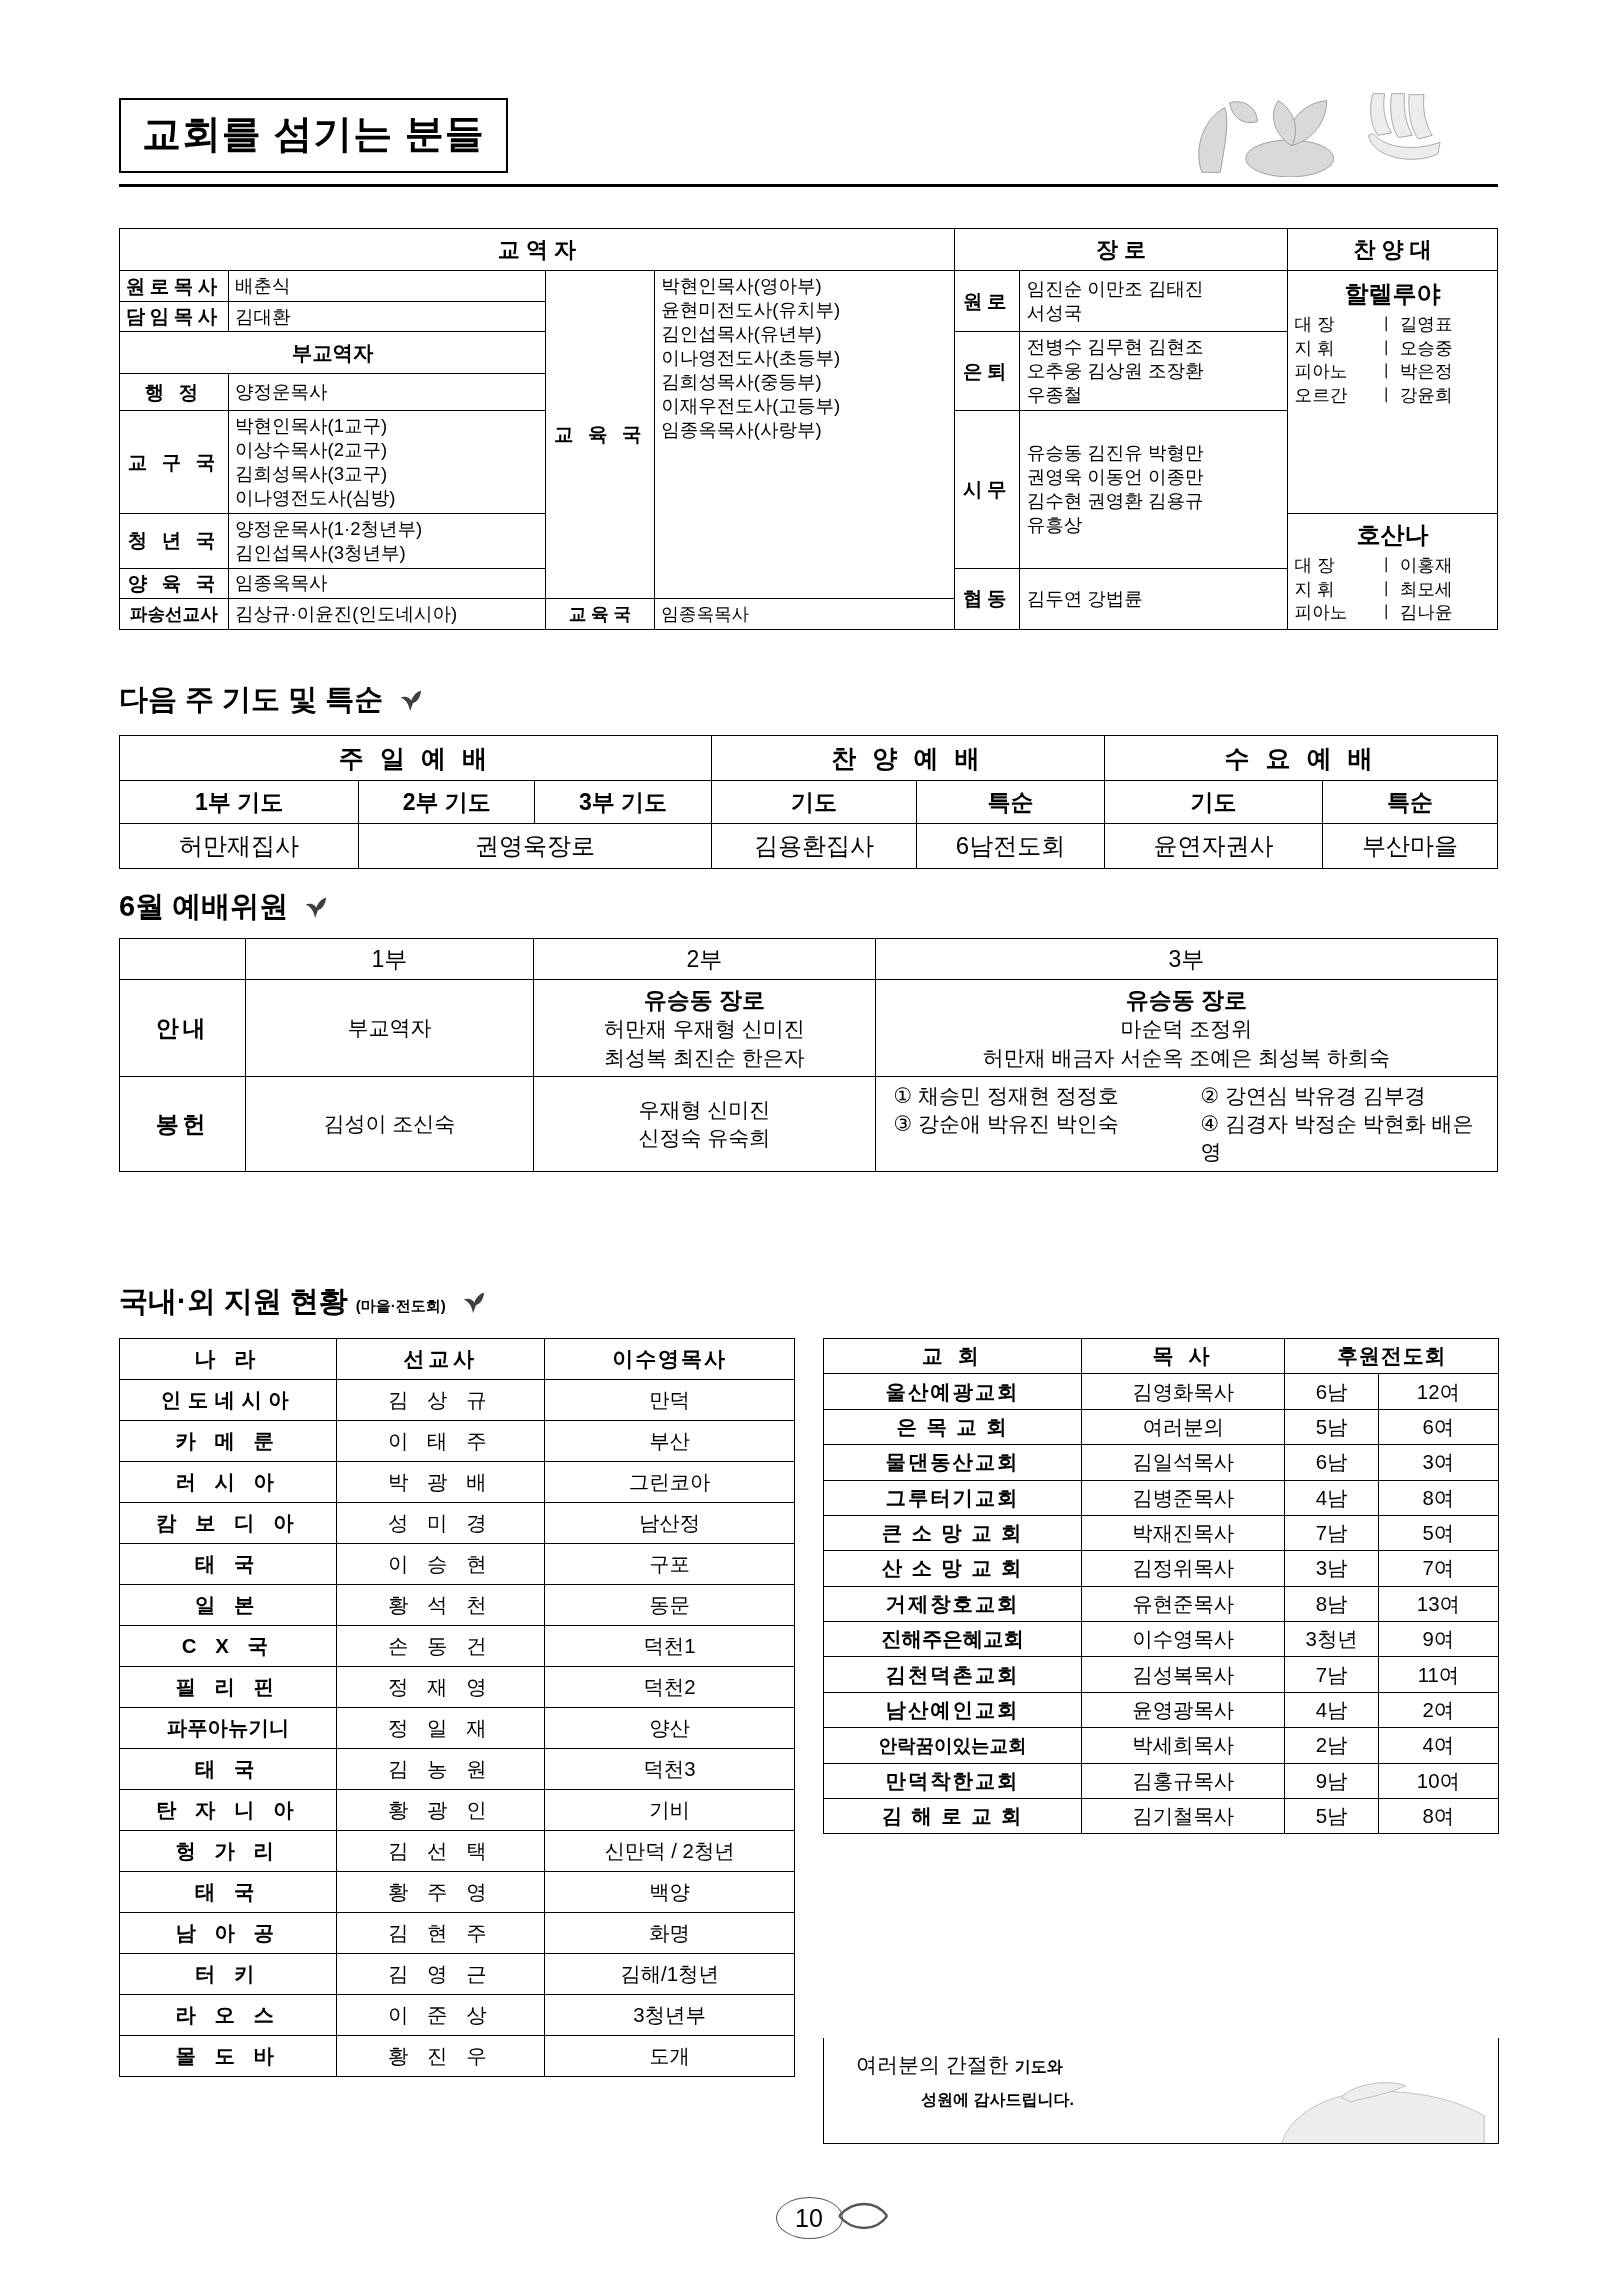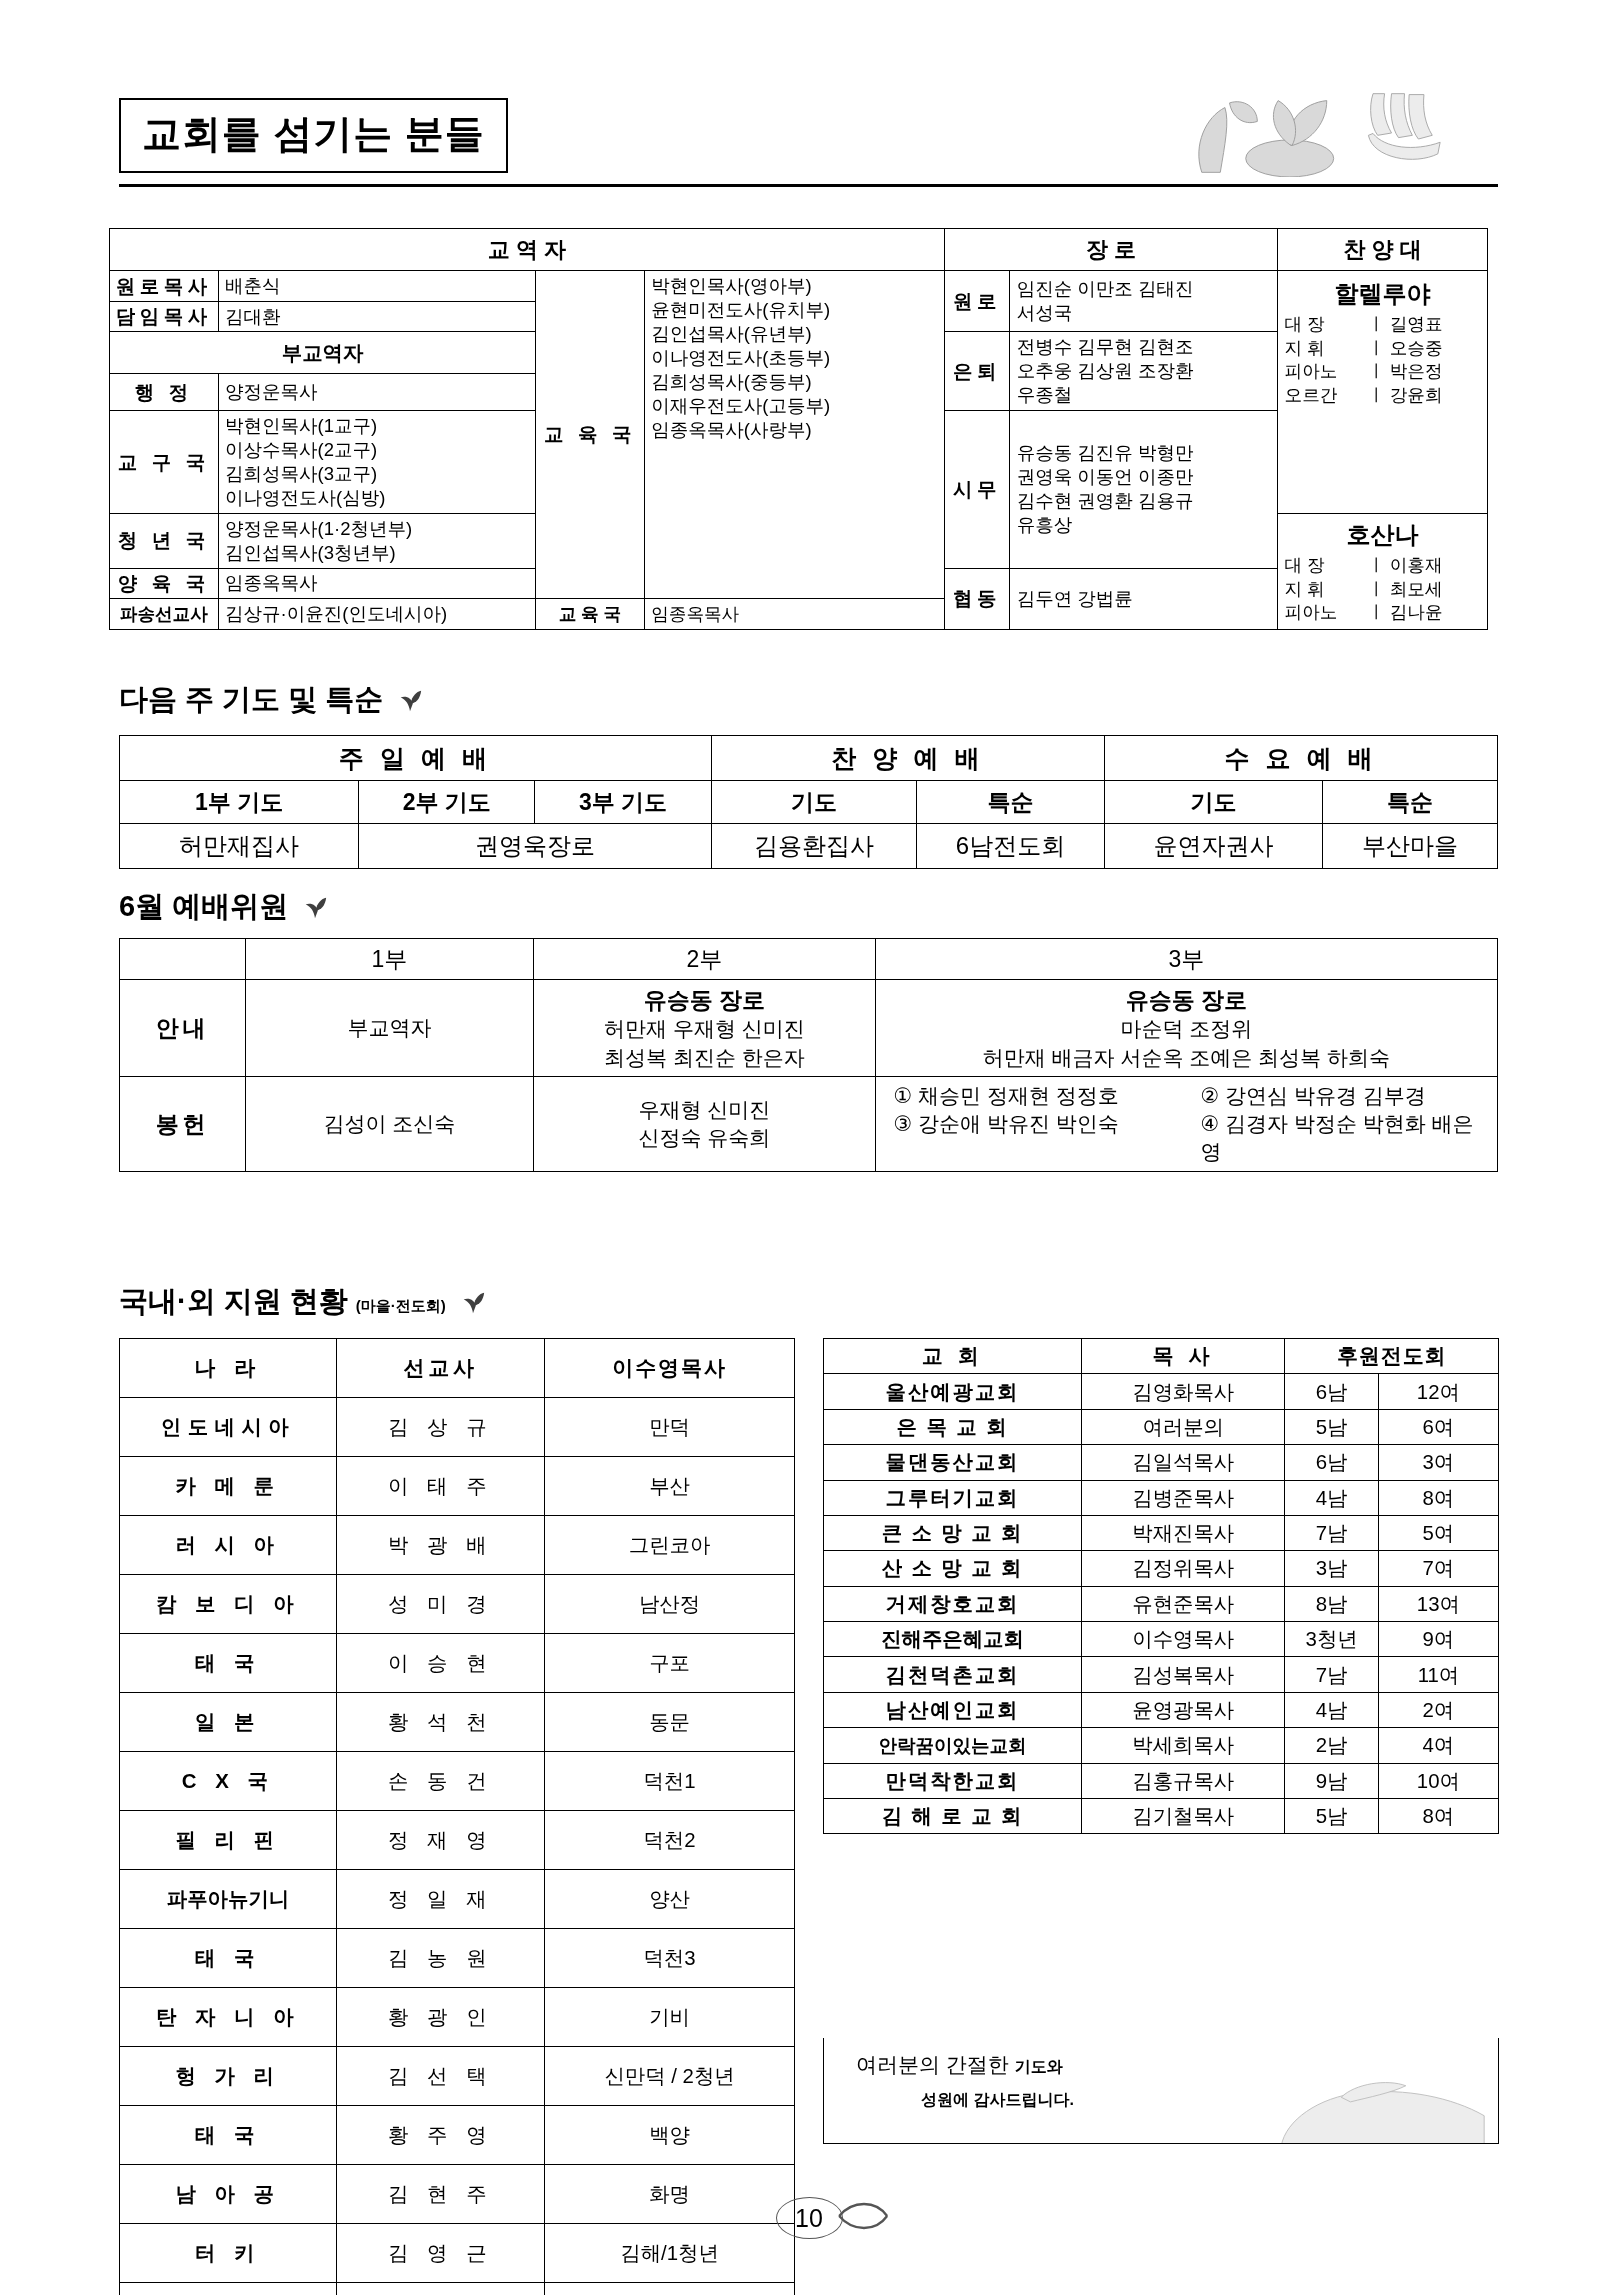--- a/index.html
+++ b/index.html
@@ -30,42 +30,42 @@
   .tb td, .tb th { border:1.4px solid #000; padding:0; }
   .c { text-align:center; }
   .b { font-weight:bold; }
 
   
   .sect { position:absolute; font-size:29px; font-weight:bold; }
   .sect .sub { font-size:15px; font-weight:bold; }
   .leaf { display:inline-block; vertical-align:-3.7px; margin-left:5.6px; }
 
   
-  #t-staff { position:absolute; left:109px; top:228px; width:1379px; }
+  #t-staff { position:absolute; left:119px; top:228px; width:1379px; }
   #t-staff td { font-size:18.5px; }
   #t-staff .hdr { font-size:22px; font-weight:bold; text-align:center; padding:5.6px 0; }
   #t-staff .lbl { font-weight:bold; text-align:center; font-size:19.4px; letter-spacing:4.6px; padding:0 2.8px; }
   #t-staff .val { padding:2.8px 6.5px; font-size:18.5px; line-height:1.30; }
 
   
   #t-next { position:absolute; left:119px; top:735px; width:1379px; }
   #t-next td { font-size:24px; text-align:center; padding:5.6px 0; }
   #t-next .hdr { font-size:25px; font-weight:bold; letter-spacing:4.6px; }
   #t-next .sub { font-size:23px; font-weight:bold; }
 
   
   #t-com { position:absolute; left:119px; top:938px; width:1379px; }
   #t-com td { font-size:21px; text-align:center; padding:4.6px 3.7px; line-height:1.34; }
   #t-com .hdr { font-size:23px; }
   #t-com .side { font-size:23px; font-weight:bold; letter-spacing:3.7px; }
   #t-com .big { font-size:23px; font-weight:bold; }
 
   
   #t-miss { position:absolute; left:119px; top:1338px; width:676px; }
-  #t-miss td { font-size:20.4px; text-align:center; padding:15px 0; }
+  #t-miss td { font-size:20.4px; text-align:center; padding:6px 0; }
   #t-miss .hdr { font-weight:bold; font-size:21px; letter-spacing:6.5px; }
   #t-miss .nm { font-weight:bold; letter-spacing:6.5px; }
   #t-miss .mi { letter-spacing:6.5px; }
 
   
   #t-ch { position:absolute; left:823px; top:1338px; width:676px; }
   #t-ch td { font-size:20.4px; text-align:center; padding:3.2px 0; }
   #t-ch .hdr { font-weight:bold; font-size:21px; letter-spacing:4.6px; }
   #t-ch .nm { font-weight:bold; letter-spacing:1.9px; }
   .thanks {

